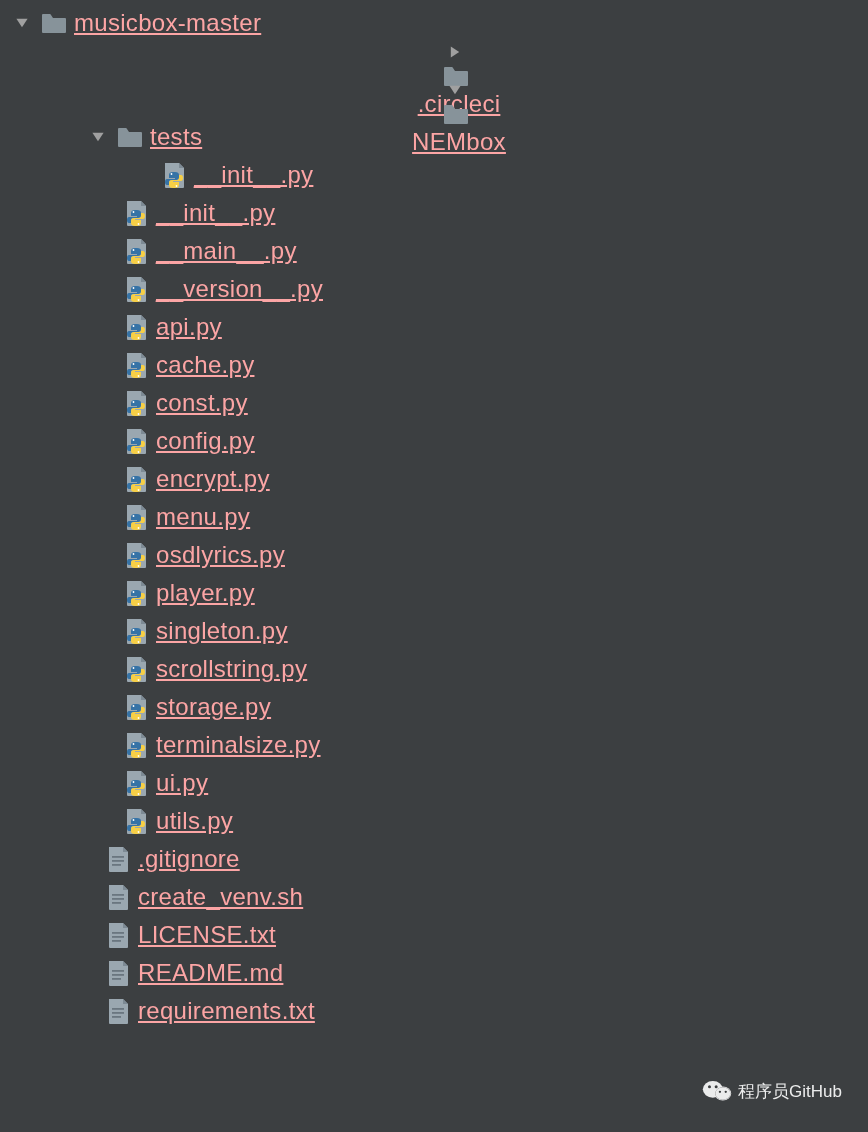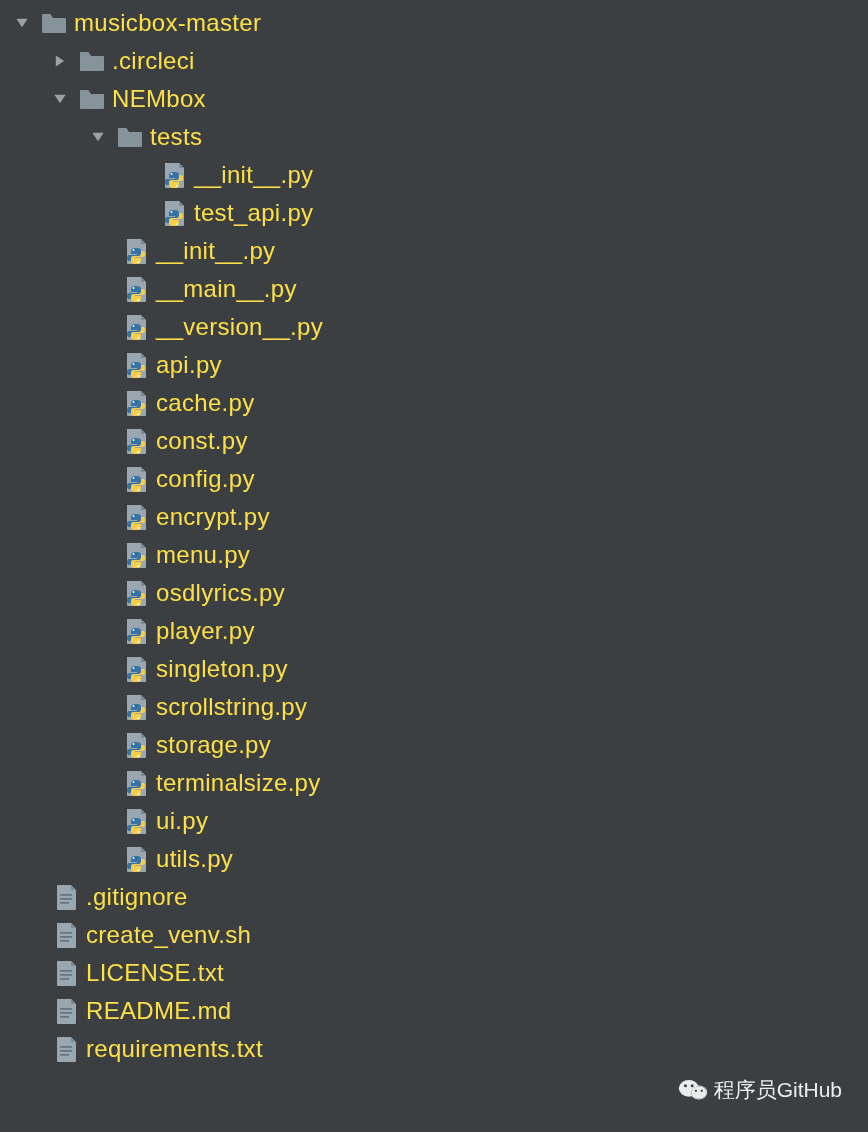--- a/index.html
+++ b/index.html
@@ -19,25 +19,25 @@
       padding-top: 4px;
     }
     .tree-row {
       display: flex;
       align-items: center;
       height: 38px;
       white-space: nowrap;
       cursor: pointer;
     }
     .indent-0 { padding-left: 12px; }
-    .indent-1 { padding-left: 50px; }
+    .indent-1 { padding-left: 50px; flex-direction: column; }
     .indent-2 { padding-left: 88px; }
     .no-arrow-3 { padding-left: 160px; }
     .no-arrow-2 { padding-left: 122px; }
-    .no-arrow-1 { padding-left: 52px; text-align: right; }
+    .no-arrow-1 { padding-left: 104px; text-align: right; }
     
     .arrow {
       display: inline-flex;
       width: 20px;
       height: 20px;
       align-items: center;
       justify-content: center;
       margin-right: 8px;
       flex-shrink: 0;
     }
@@ -47,35 +47,36 @@
     .icon {
       display: inline-flex;
       width: 28px;
       height: 28px;
       align-items: center;
       justify-content: center;
       margin-right: 6px;
       flex-shrink: 0;
     }
     .label {
-      color: #fde047;
+      color: #fca5a5;
       letter-spacing: 0.3px;
+      text-decoration: underline;
     }
     .watermark {
       position: absolute;
       bottom: 28px;
       right: 26px;
       display: flex;
       align-items: center;
       gap: 6px;
       opacity: 0.9;
     }
     .watermark-text {
       color: #ffffff;
-      font-size: 21px;
+      font-size: 17px;
     }
     .wechat-icon {
       display: flex;
       align-items: center;
     }
   </style>
 </head>
 <body>
 
 <div id="tree-container">
@@ -136,33 +137,20 @@
         <svg width="24" height="28" viewBox="0 0 24 28">
           <path d="M3 2 L17 2 L22 7 L22 26 Q22 27 21 27 L4 27 Q3 27 3 26 Z" fill="#9aa7b0"></path>
           <path d="M17 2 L17 7 L22 7 Z" fill="#7d8a94"></path>
           <path d="M11 11 Q7 11 7 14 L7 17 L13 17 L13 18 L5 18 Q3 18 3 21 Q3 24 5 24 L7 24 L7 21 Q7 19 10 19 L14 19 Q17 19 17 16 L17 14 Q17 11 13 11 Z" fill="#3673a6"></path>
           <path d="M13 27 Q17 27 17 24 L17 21 L11 21 L11 20 L19 20 Q21 20 21 17 Q21 14 19 14 L17 14 L17 17 Q17 19 14 19 L10 19 Q7 19 7 22 L7 24 Q7 27 11 27 Z" fill="#f7cf46"></path>
           <circle cx="9.5" cy="13" r="0.9" fill="#fff"></circle>
           <circle cx="14.5" cy="25" r="0.9" fill="#fff"></circle>
         </svg>
       </span>
       <span class="label">__init__.py</span>
-    </div>
-    <div class="tree-row no-arrow-3">
-      <span class="icon">
-        <svg width="24" height="28" viewBox="0 0 24 28">
-          <path d="M3 2 L17 2 L22 7 L22 26 Q22 27 21 27 L4 27 Q3 27 3 26 Z" fill="#9aa7b0"></path>
-          <path d="M17 2 L17 7 L22 7 Z" fill="#7d8a94"></path>
-          <path d="M11 11 Q7 11 7 14 L7 17 L13 17 L13 18 L5 18 Q3 18 3 21 Q3 24 5 24 L7 24 L7 21 Q7 19 10 19 L14 19 Q17 19 17 16 L17 14 Q17 11 13 11 Z" fill="#3673a6"></path>
-          <path d="M13 27 Q17 27 17 24 L17 21 L11 21 L11 20 L19 20 Q21 20 21 17 Q21 14 19 14 L17 14 L17 17 Q17 19 14 19 L10 19 Q7 19 7 22 L7 24 Q7 27 11 27 Z" fill="#f7cf46"></path>
-          <circle cx="9.5" cy="13" r="0.9" fill="#fff"></circle>
-          <circle cx="14.5" cy="25" r="0.9" fill="#fff"></circle>
-        </svg>
-      </span>
-      <span class="label">test_api.py</span>
     </div>
     <div class="tree-row no-arrow-2">
       <span class="icon">
         <svg width="24" height="28" viewBox="0 0 24 28">
           <path d="M3 2 L17 2 L22 7 L22 26 Q22 27 21 27 L4 27 Q3 27 3 26 Z" fill="#9aa7b0"></path>
           <path d="M17 2 L17 7 L22 7 Z" fill="#7d8a94"></path>
           <path d="M11 11 Q7 11 7 14 L7 17 L13 17 L13 18 L5 18 Q3 18 3 21 Q3 24 5 24 L7 24 L7 21 Q7 19 10 19 L14 19 Q17 19 17 16 L17 14 Q17 11 13 11 Z" fill="#3673a6"></path>
           <path d="M13 27 Q17 27 17 24 L17 21 L11 21 L11 20 L19 20 Q21 20 21 17 Q21 14 19 14 L17 14 L17 17 Q17 19 14 19 L10 19 Q7 19 7 22 L7 24 Q7 27 11 27 Z" fill="#f7cf46"></path>
           <circle cx="9.5" cy="13" r="0.9" fill="#fff"></circle>
           <circle cx="14.5" cy="25" r="0.9" fill="#fff"></circle>

